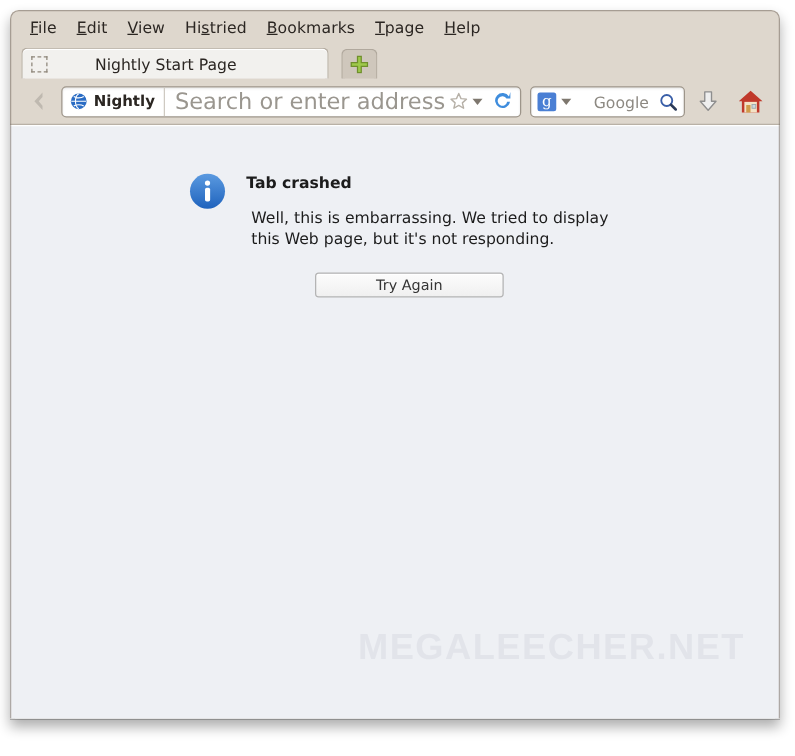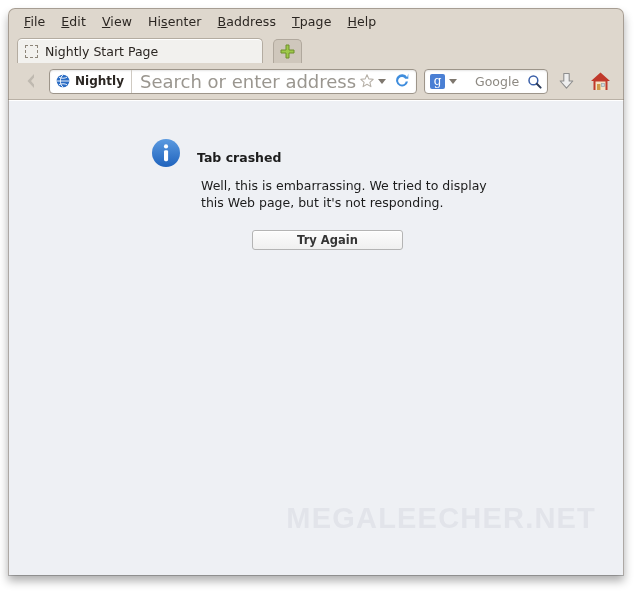--- a/index.html
+++ b/index.html
@@ -80,20 +80,21 @@
     height: 25px;
     background: #f2f1ee;
     border: 1px solid #b4aca1;
     border-bottom: none;
     border-radius: 5px 5px 0 0;
     box-sizing: border-box;
     display: flex;
     align-items: center;
     padding-left: 7px;
     box-shadow: inset 0 1px 0 #ffffff;
+    gap: 31px;
   }
   .tab-favicon {
     width: 13px;
     height: 13px;
     border: 1px dashed #8d8579;
     box-sizing: border-box;
     flex: 0 0 auto;
     margin-right: 7px;
   }
   .tab-label {
@@ -247,21 +248,21 @@
     width: 360px;
     display: flex;
     align-items: flex-start;
   }
   .info-icon { flex: 0 0 auto; margin-top: 4px; }
   .crash-text { margin-left: 16px; flex: 1 1 auto; }
   .crash-title {
     font-size: 12.5px;
     font-weight: bold;
     color: #1c1c1c;
-    margin: 16px 0 12px 0;
+    margin: 4px 0 12px 0;
   }
   .crash-body {
     font-size: 12.5px;
     color: #1c1c1c;
     line-height: 17px;
     margin: 4px;
     max-width: 293px;
   }
   .try-again {
     display: block;
@@ -270,21 +271,20 @@
     height: 20px;
     line-height: 19px;
     text-align: center;
     font-size: 11.5px;
     color: #353535;
     background: linear-gradient(#fcfcfc, #f0f0f0);
     border: 1px solid #b4b4b4;
     border-radius: 3px;
     box-sizing: border-box;
     box-shadow: inset 0 1px 0 #ffffff;
-    font-weight: bold;
   }
 
   .watermark {
     position: absolute;
     right: 28px;
     bottom: 41px;
     font-family: "Liberation Sans", sans-serif;
     font-size: 29px;
     font-weight: bold;
     letter-spacing: 1.2px;
@@ -296,22 +296,22 @@
 <body>
 
 <div id="screen">
 
   <div class="window">
 
     <div class="menubar">
       <div class="menu-item"><span></span><u>F</u><span>ile</span></div>
       <div class="menu-item"><span></span><u>E</u><span>dit</span></div>
       <div class="menu-item"><span></span><u>V</u><span>iew</span></div>
-      <div class="menu-item"><span>Hi</span><u>s</u><span>enter</span></div>
-      <div class="menu-item"><span></span><u>B</u><span>address</span></div>
+      <div class="menu-item"><span>Hi</span><u>s</u><span>tried</span></div>
+      <div class="menu-item"><span></span><u>B</u><span>ookmarks</span></div>
       <div class="menu-item"><span></span><u>T</u><span>page</span></div>
       <div class="menu-item"><span></span><u>H</u><span>elp</span></div>
     </div>
 
     <div class="tabstrip">
       <div class="tab">
         <div class="tab-favicon"></div>
         <div class="tab-label">Nightly Start Page</div>
       </div>
       <div class="newtab">

